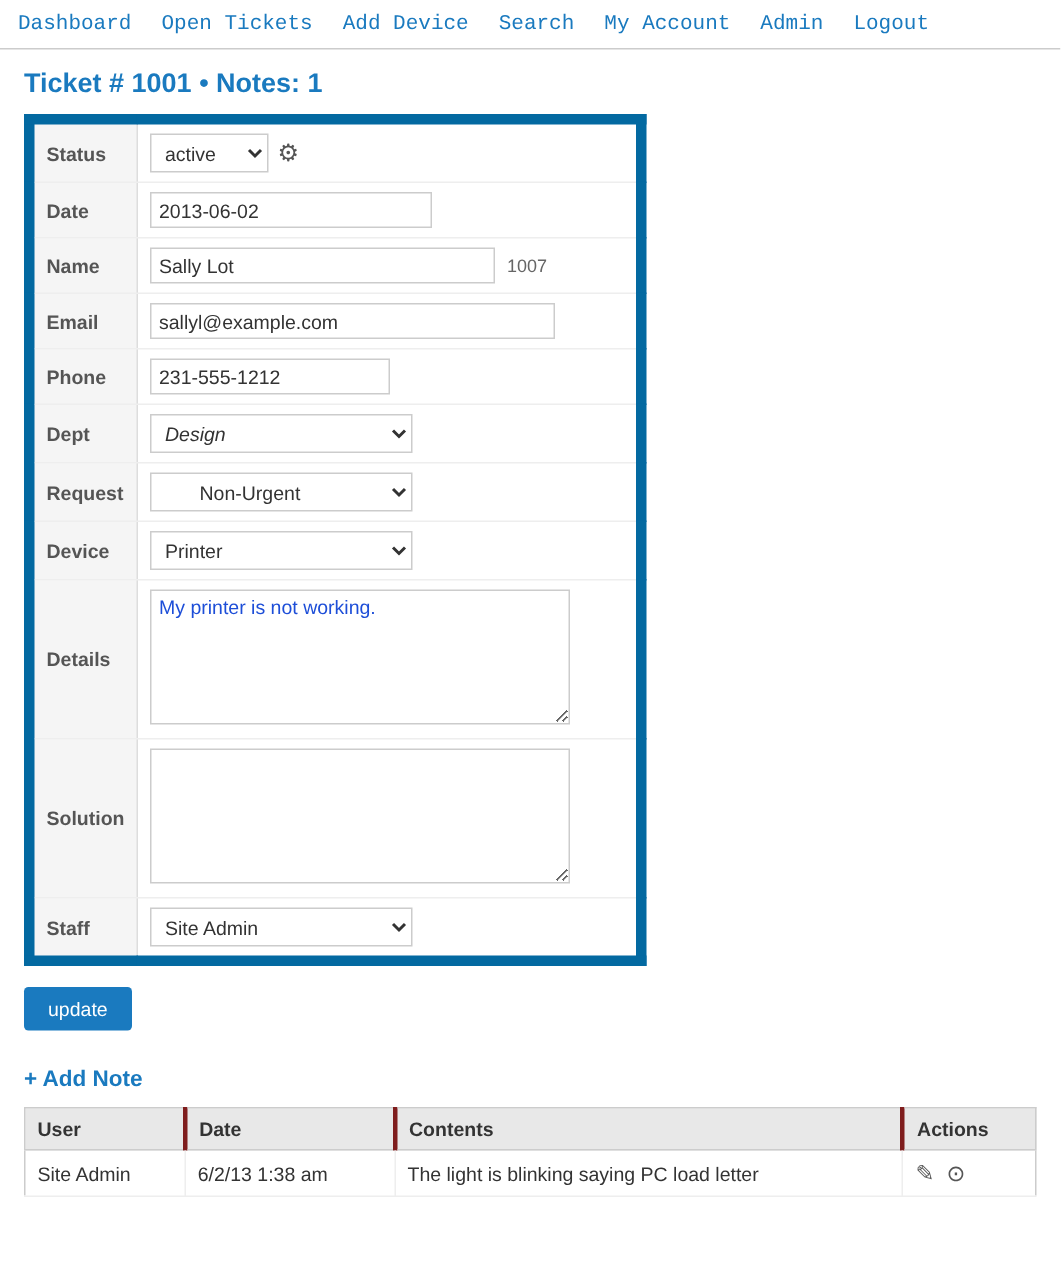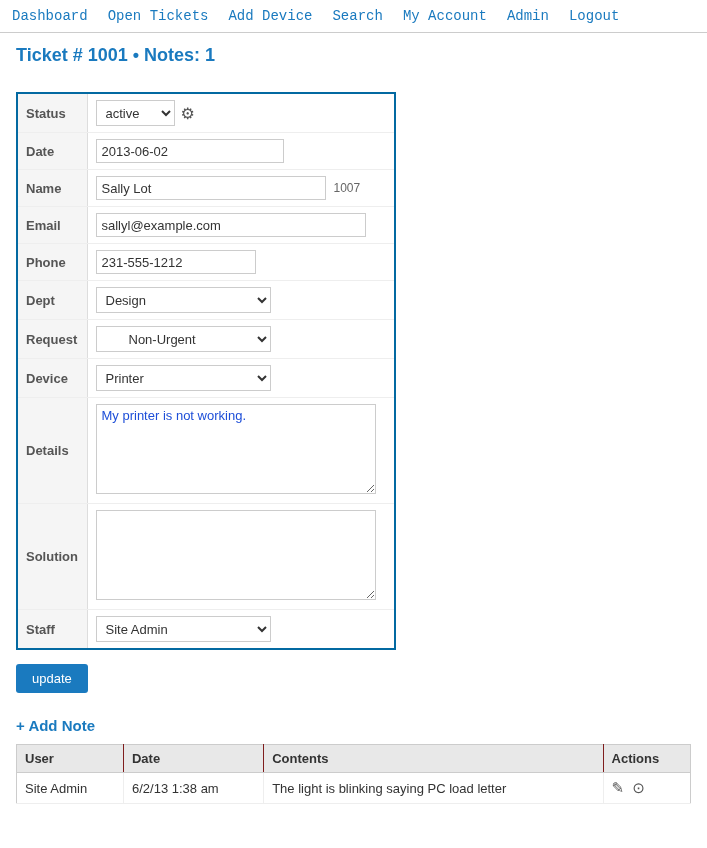--- a/index.html
+++ b/index.html
@@ -20,29 +20,29 @@
       font-family: Liberation Mono, monospace;
     }
 
     
     .main { padding: 12px 16px; }
 
     .page-title {
       font-size: 18px;
       font-weight: bold;
       color: #333;
-      margin-bottom: 26px;
+      margin-bottom: 10px;
     }
     .page-title span { color: #1a7abf; }
 
     
     .form-table {
-      border: 2px solid #0369a1;
+      border: 7px solid #0369a1;
       border-collapse: collapse;
-      width: 380px;
+      width: 415px;
     }
     .form-table td {
       padding: 6px 8px;
       vertical-align: middle;
       border-bottom: 1px solid #eee;
     }
     .form-table td:first-child {
       width: 70px;
       font-weight: bold;
       color: #555;
@@ -104,21 +104,21 @@
       border-collapse: collapse;
       border: 1px solid #ccc;
       margin-top: 4px;
     }
     .notes-table th {
       background: #e8e8e8;
       padding: 6px 8px;
       text-align: left;
       font-weight: bold;
       border-bottom: 1px solid #ccc;
-      border-right: 1px solid #7f1d1d;
+      border-right: 3px solid #7f1d1d;
     }
     .notes-table td {
       padding: 6px 8px;
       border-bottom: 1px solid #eee;
       border-right: 1px solid #eee;
       vertical-align: middle;
     }
     .notes-table td:last-child, .notes-table th:last-child {
       border-right: none;
     }
@@ -190,21 +190,21 @@
     <tr>
       <td>Phone</td>
       <td>
         <input type="text" value="231-555-1212" style="width: 160px;">
       </td>
     </tr>
 
     <tr>
       <td>Dept</td>
       <td>
-        <select style="width:175px;">
+        <select style="width:175px;font-style:italic;">
           <option>Design</option>
           <option>IT</option>
           <option>HR</option>
           <option>Marketing</option>
         </select>
       </td>
     </tr>
 
     <tr>
       <td>Request</td>

